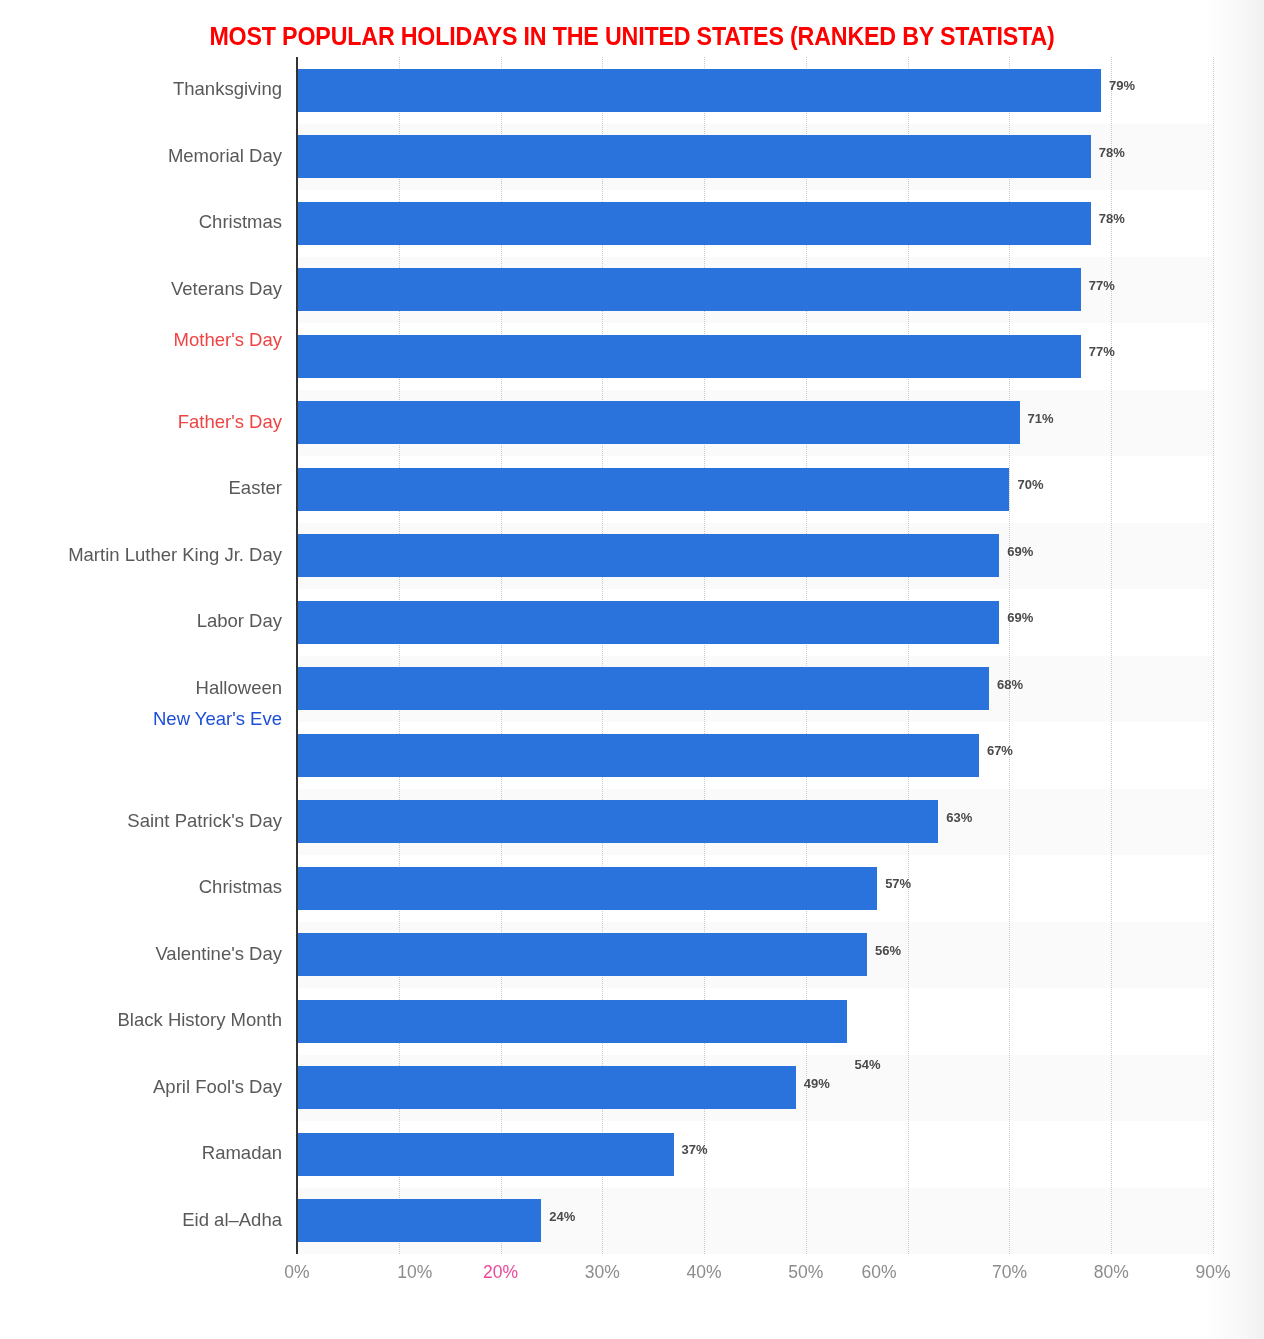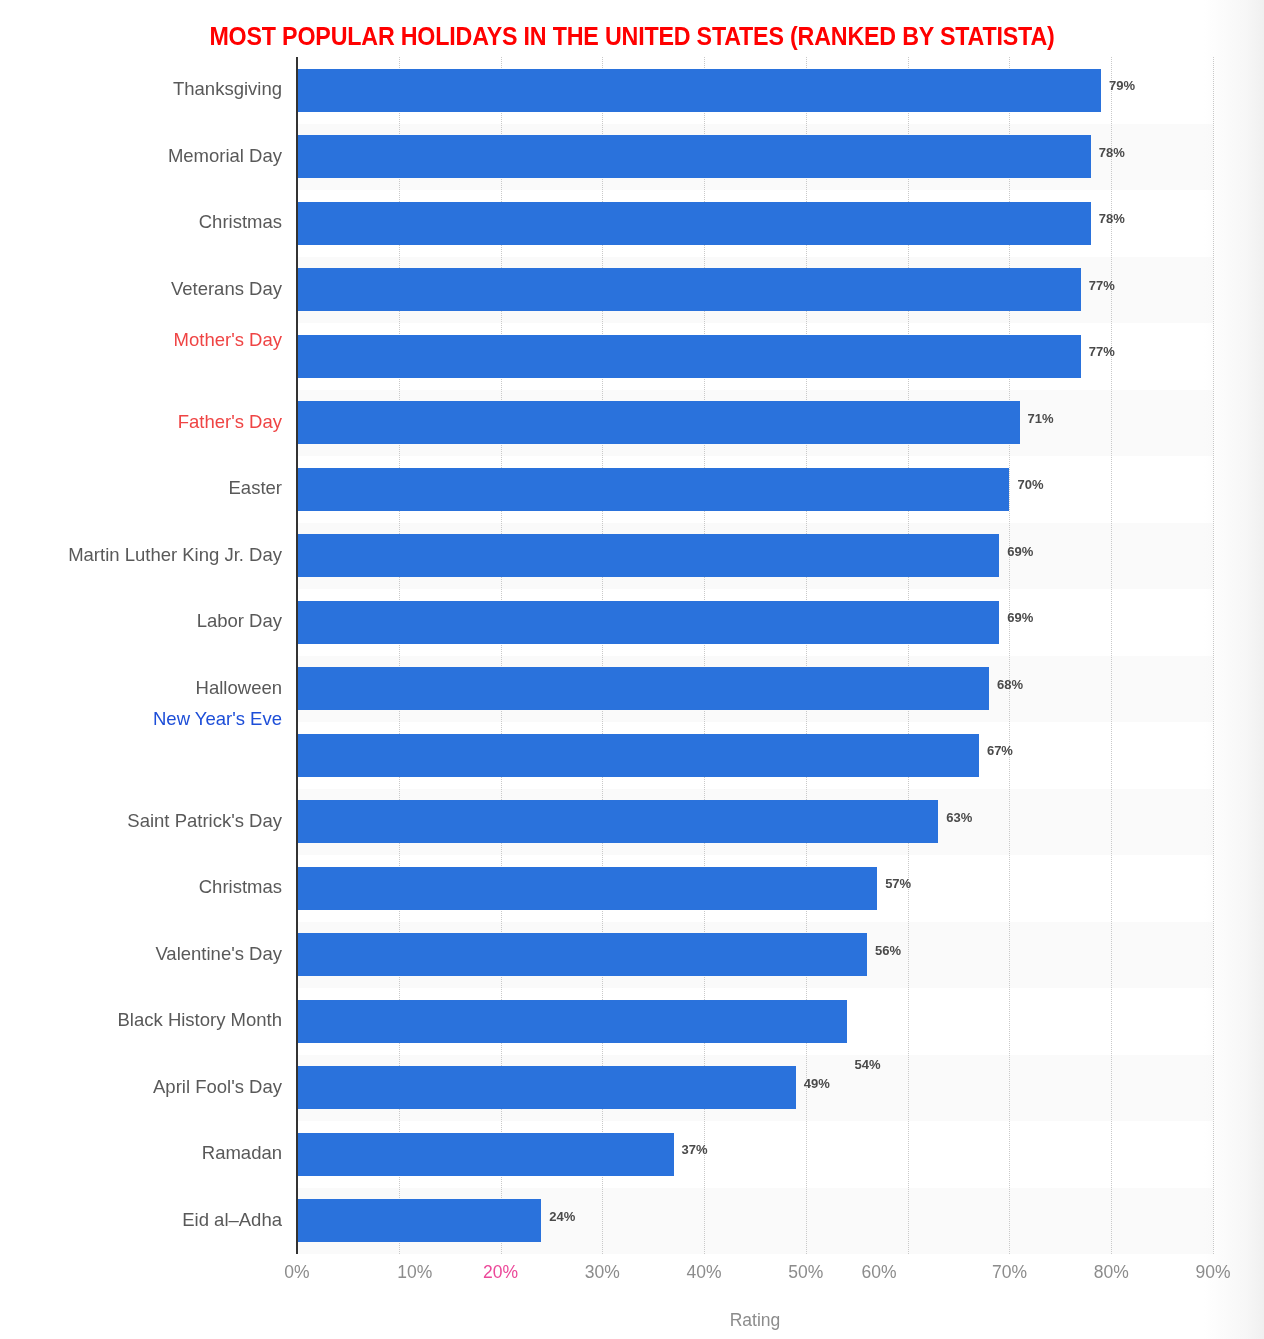--- a/index.html
+++ b/index.html
@@ -271,16 +271,15 @@
       <div class="x-tick" style="left: 101.778px; color: rgb(140, 140, 140); margin-left: 16px;">10%</div>
       <div class="x-tick" style="left: 203.556px; color: #ec4899;">20%</div>
       <div class="x-tick" style="left: 305.333px; color: rgb(140, 140, 140);">30%</div>
       <div class="x-tick" style="left: 407.111px; color: rgb(140, 140, 140);">40%</div>
       <div class="x-tick" style="left: 508.889px; color: rgb(140, 140, 140);">50%</div>
       <div class="x-tick" style="left: 582px; color: rgb(140, 140, 140);">60%</div>
       <div class="x-tick" style="left: 712.444px; color: rgb(140, 140, 140);">70%</div>
       <div class="x-tick" style="left: 814.222px; color: rgb(140, 140, 140);">80%</div>
       <div class="x-tick" style="left: 916px; color: rgb(140, 140, 140);">90%</div>
     </div>
-  <div class="x-axis-title">Rating</div>
 
   <div class="edge-shade"></div>
 </div>
 
 </body></html>

